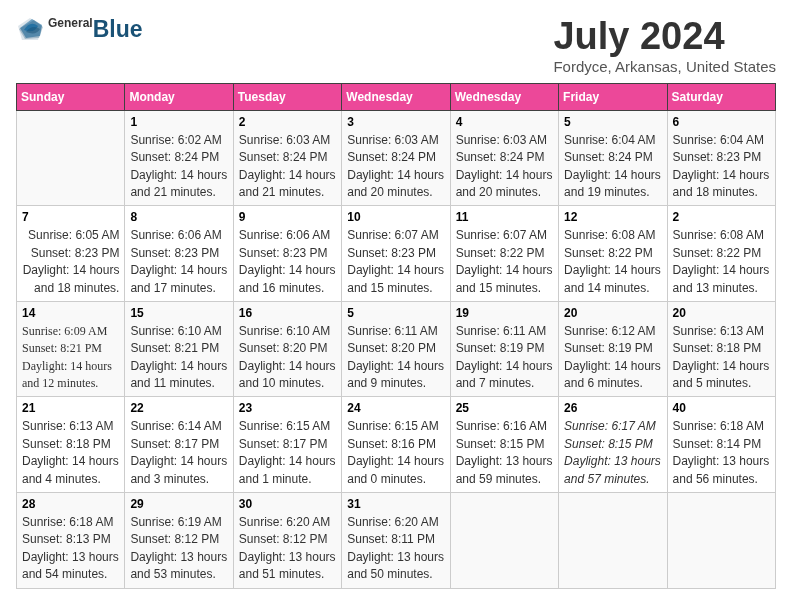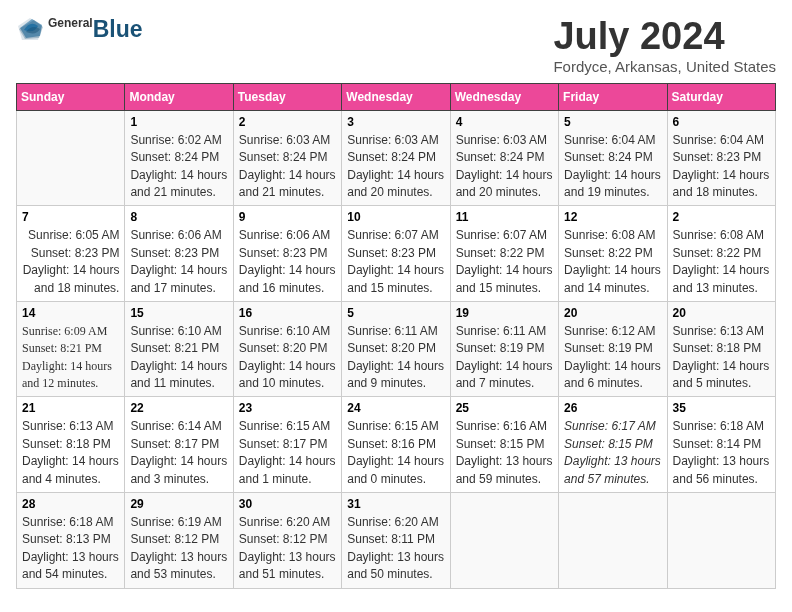--- a/index.html
+++ b/index.html
@@ -299,21 +299,21 @@
 and 59 minutes.</div>
         </td>
         <td>
           <span class="day-number">26</span>
           <div class="day-info" style="white-space: pre-line; font-style: italic;">Sunrise: 6:17 AM
 Sunset: 8:15 PM
 Daylight: 13 hours
 and 57 minutes.</div>
         </td>
         <td>
-          <span class="day-number">35</span>
+          <span class="day-number">40</span>
           <div class="day-info" style="white-space: pre-line;">Sunrise: 6:18 AM
 Sunset: 8:14 PM
 Daylight: 13 hours
 and 56 minutes.</div>
         </td>
       </tr>
       <tr>
         <td>
           <span class="day-number">28</span>
           <div class="day-info" style="white-space: pre-line;">Sunrise: 6:18 AM

